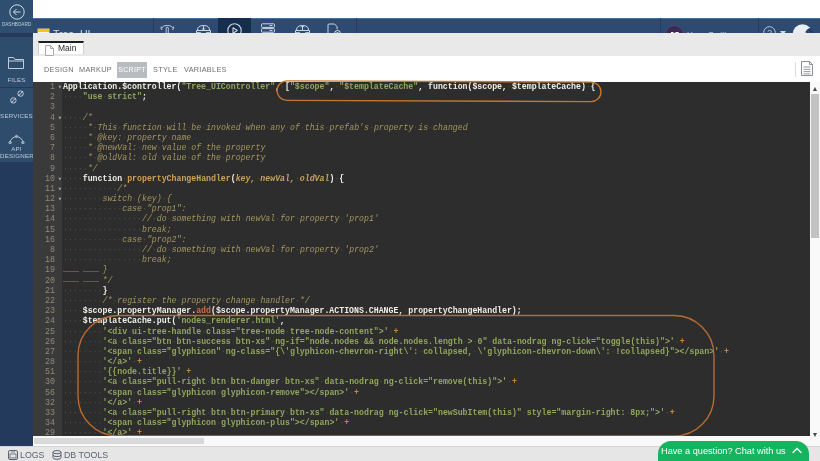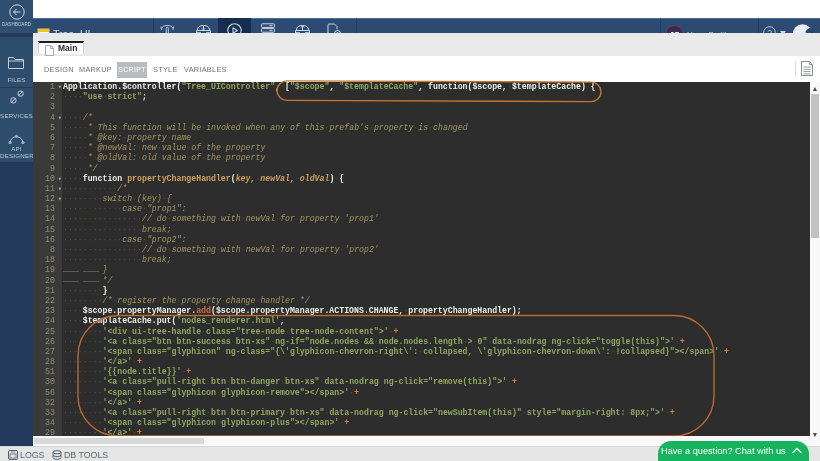--- a/index.html
+++ b/index.html
@@ -13,21 +13,21 @@
 .caret{position:absolute;width:0;height:0;border-left:3.5px solid transparent;border-right:3.5px solid transparent;border-top:4px solid #cdd6e2;}
 #runtile{position:absolute;left:218px;top:0;width:33px;height:33px;background:#152e4d;}
 #dash{position:absolute;left:0;top:0;width:33px;height:33px;background:#2f4f70;}
 #projname{position:absolute;left:53px;top:10px;color:#d5dbe5;font-size:10.5px;}
 
 #sidebar{position:absolute;left:0;top:33px;width:33px;height:413px;background:#243a5c;}
 .stile{position:absolute;left:0;width:33px;background:#2e4c6c;}
 .stxt{position:absolute;width:33px;text-align:center;color:#bcc7d6;font-size:6.2px;letter-spacing:.2px;}
 
 #tabstrip{position:absolute;left:33px;top:33px;width:787px;height:23px;background:#e9e9e9;}
-#tab{position:absolute;left:5px;top:8px;width:46px;height:13px;background:#fff;border-top:2px solid #1d1d1d;border-left:1px solid #cfcfcf;border-right:1px solid #cfcfcf;font-weight:bold;}
+#tab{position:absolute;left:5px;top:8px;width:46px;height:13px;background:#fff;border-top:2px solid #1d1d1d;border-left:1px solid #cfcfcf;border-right:1px solid #cfcfcf;}
 #tab .t{position:absolute;left:19px;top:0px;font-size:8.5px;color:#2a2a2a;}
 
 #toolbar{position:absolute;left:33px;top:56px;width:787px;height:26px;background:#fff;}
 .mi{position:absolute;top:8.5px;font-size:7.3px;color:#6e6e6e;letter-spacing:.3px;}
 #scriptbtn{position:absolute;left:84px;top:5.5px;width:30px;height:16px;background:#b9bcbe;color:#fff;font-size:7px;letter-spacing:.3px;text-align:center;line-height:16px;}
 
 #codearea{position:absolute;left:33px;top:82px;width:777px;height:354px;background:#2d2d2d;overflow:hidden;}
 #gutter{position:absolute;left:0;top:0;width:29px;height:354px;background:#3a3a3a;}
 .gl{height:10.2px;line-height:10.2px;text-align:right;padding-right:7px;color:#8f8a78;font:8.3px/10.2px "Liberation Mono",monospace;position:relative;}
 .gl em{font-style:normal;position:absolute;right:0px;top:0;color:#a5a5a5;font-size:7px;}

